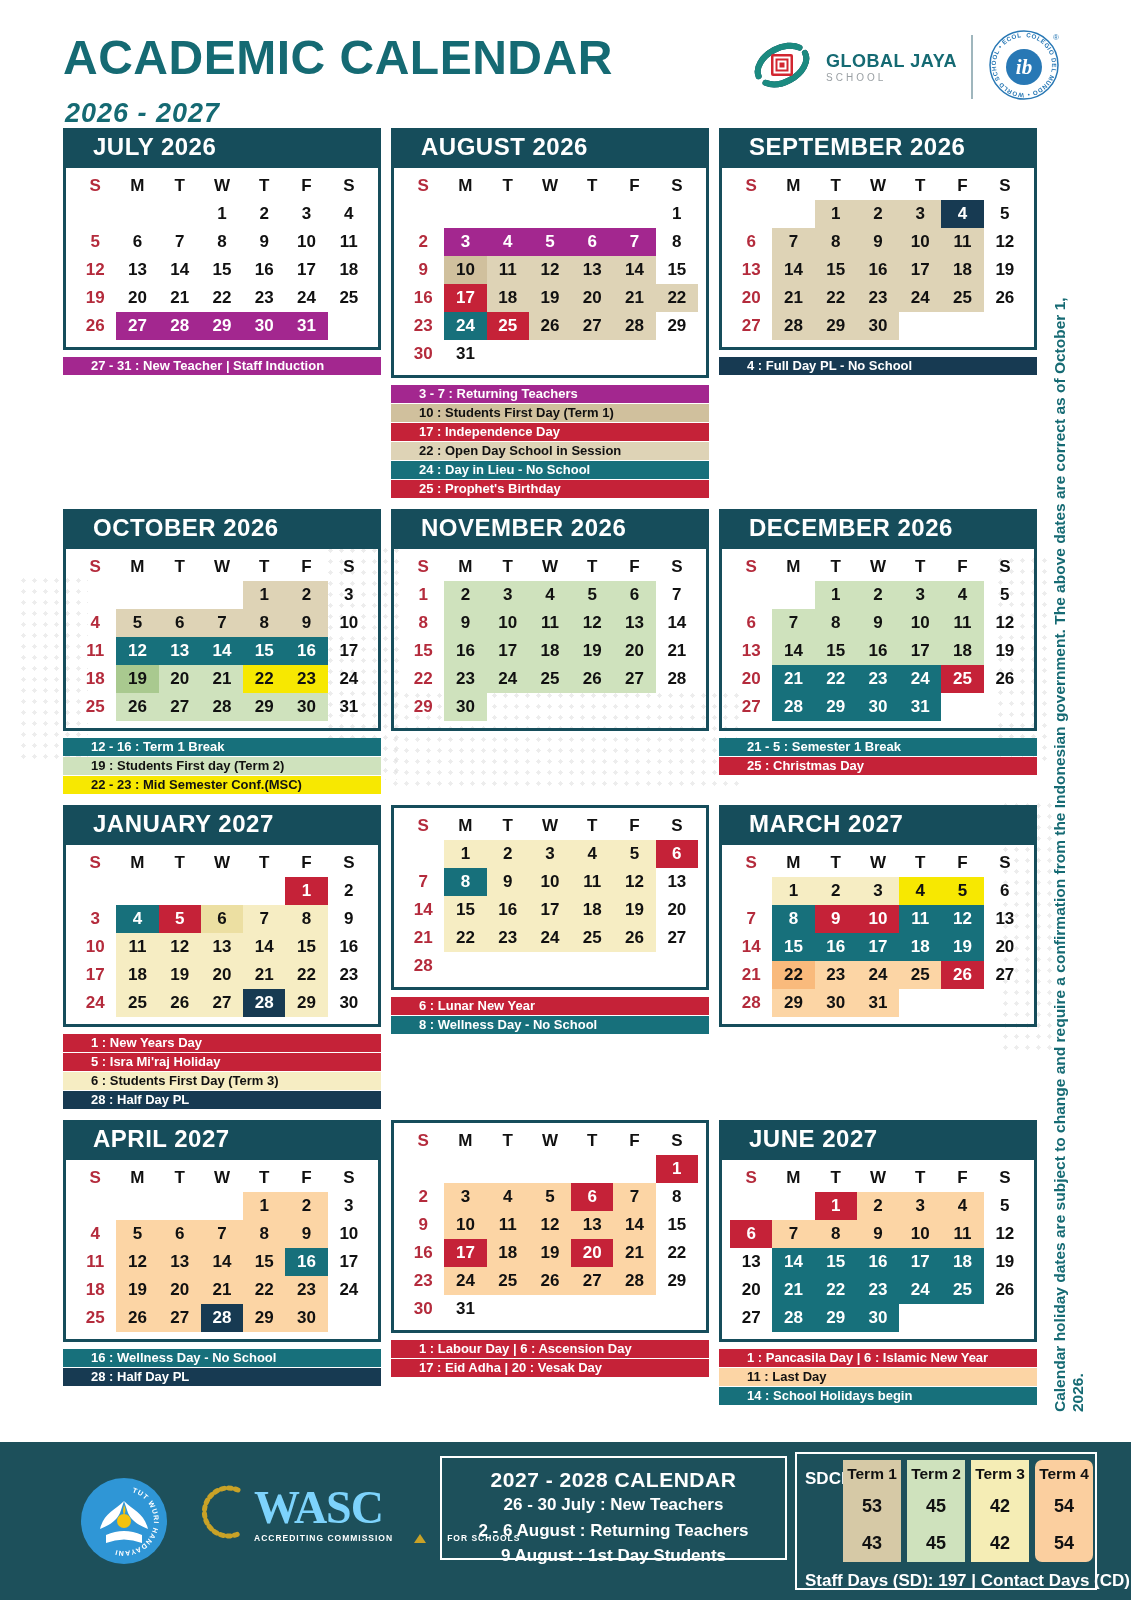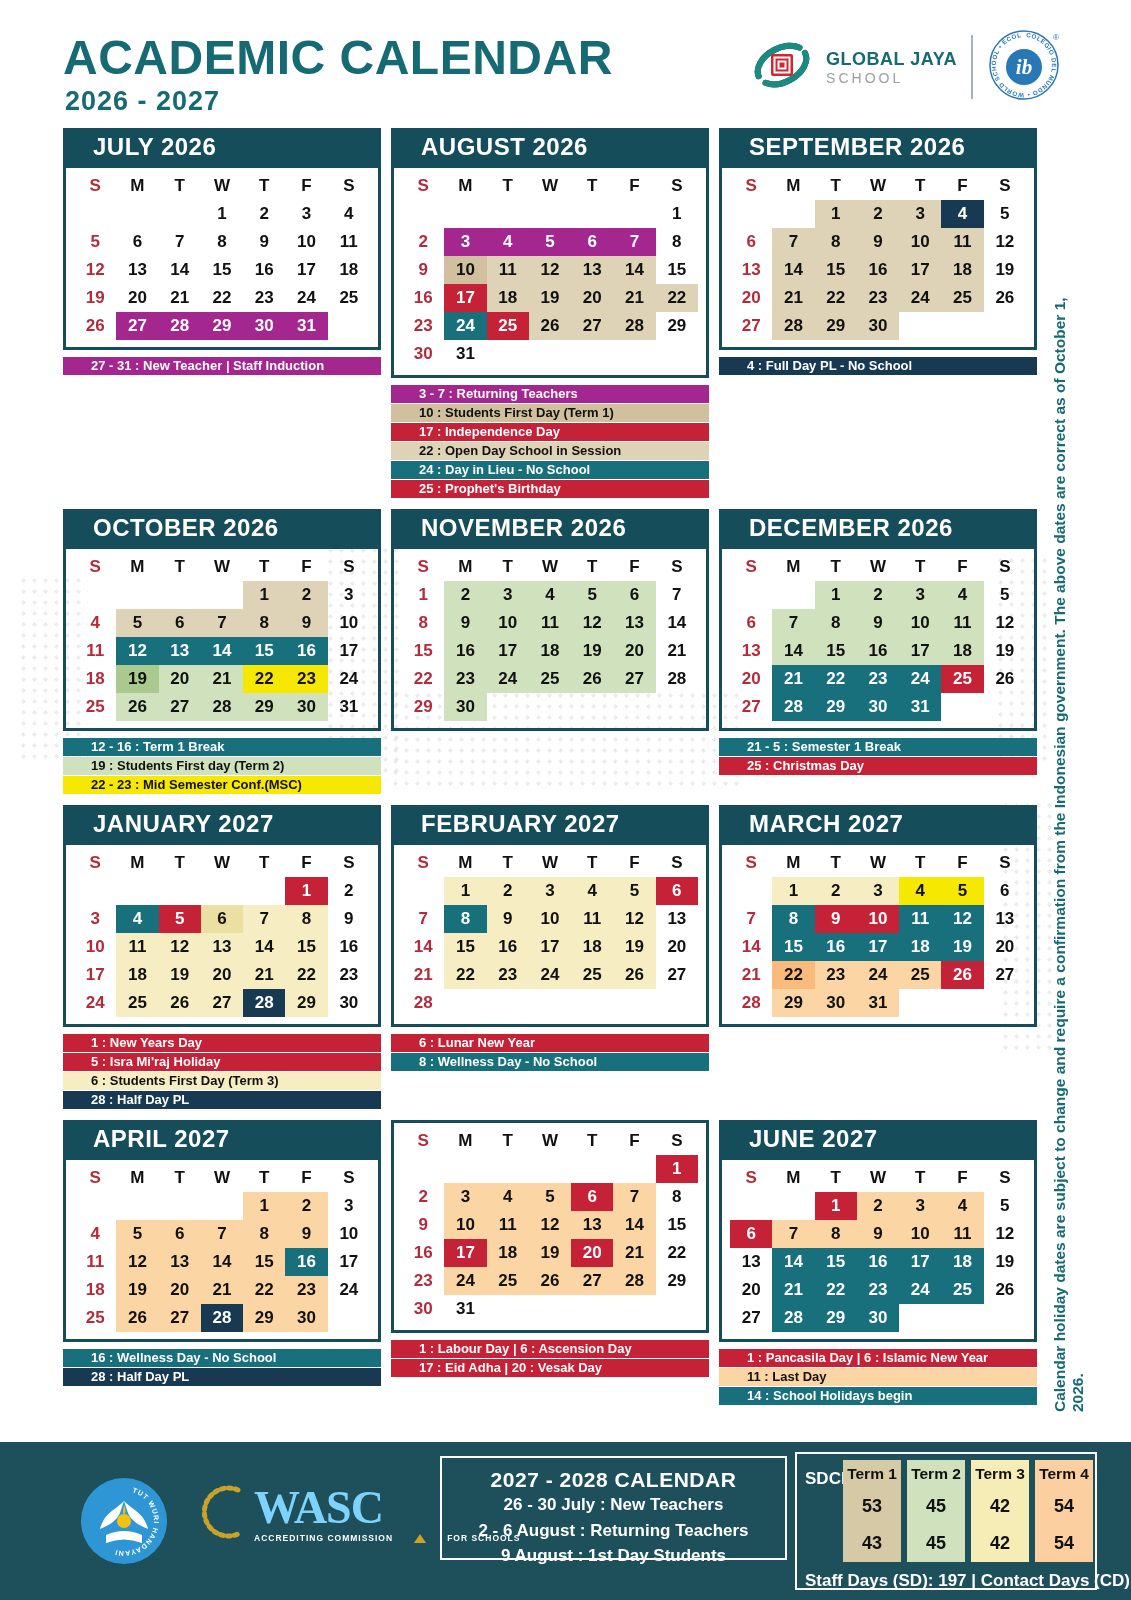--- a/index.html
+++ b/index.html
@@ -1,26 +1,26 @@
 <!DOCTYPE html>
 <html style="--c-page-accent-bg: transparent; --c-page-accent-fg: #156a73; --c-month-header-bg: #164d5b; --c-month-header-fg: #ffffff; --c-footer-bg: #1d505b; --c-footer-fg: #ffffff; --c-sun-bg: transparent; --c-sun-fg: #b42b3c; --c-purple-bg: #a3278f; --c-purple-fg: #ffffff; --c-tan-bg: #ded3b6; --c-tan-fg: #111111; --c-tan-dark-bg: #d0c09d; --c-tan-dark-fg: #111111; --c-teal-bg: #17707b; --c-teal-fg: #ffffff; --c-red-bg: #c52238; --c-red-fg: #ffffff; --c-navy-bg: #173a52; --c-navy-fg: #ffffff; --c-green-bg: #cfe2bd; --c-green-fg: #111111; --c-green-dark-bg: #a9c98f; --c-green-dark-fg: #111111; --c-yellow-bg: #f7e801; --c-yellow-fg: #111111; --c-cream-bg: #f6edc3; --c-cream-fg: #111111; --c-cream-dark-bg: #ecdfa2; --c-cream-dark-fg: #111111; --c-orange-bg: #fcd5a5; --c-orange-fg: #111111; --c-orange-dark-bg: #f9ba7c; --c-orange-dark-fg: #111111; --c-term1-bg: #d6c9a6; --c-term1-fg: #111111; --c-term2-bg: #cfe2bd; --c-term2-fg: #111111; --c-term3-bg: #f5edb5; --c-term3-fg: #111111; --c-term4-bg: #fbcf9f; --c-term4-fg: #111111; --c-ib-blue-bg: #2878b5; --c-ib-blue-fg: #ffffff; --c-gjs-red-bg: #d22630; --c-gjs-red-fg: #ffffff; --c-swirl-dark-bg: #123c50; --c-swirl-dark-fg: #ffffff; --c-swirl-teal-bg: #1b8a80; --c-swirl-teal-fg: #ffffff; --c-gold-bg: #c9a227; --c-gold-fg: #111111; --c-tut-blue-bg: #2f96d6; --c-tut-blue-fg: #ffffff;"><head>
 <meta charset="utf-8">
 <style>
   html,body{margin:0;padding:0;background:#ffffff;}
   .page{position:relative;width:1131px;height:1600px;background:#fff;overflow:hidden;
         font-family:"Liberation Sans", sans-serif;color:#111;}
   
   .hdr-title{position:absolute;left:63px;top:30px;font-size:48px;font-weight:bold;
              color:var(--c-page-accent-fg);letter-spacing:.5px;}
-  .hdr-years{position:absolute;left:65px;top:86px;font-size:27px;font-weight:bold;
-             color:var(--c-page-accent-fg);letter-spacing:1px;}
+  .hdr-years{position:absolute;left:65px;top:98px;font-size:27px;font-weight:bold;
+             color:var(--c-page-accent-fg);letter-spacing:1px;font-style:italic;}
   .hdr-logos{position:absolute;right:70px;top:28px;display:flex;align-items:center;gap:14px;}
   .gjs{display:flex;align-items:center;gap:8px;}
   .gjs-text .l1{font-size:18px;font-weight:bold;color:var(--c-page-accent-fg);letter-spacing:.5px;}
-  .gjs-text .l2{font-size:14px;color:#9aa0a4;letter-spacing:3px;}
+  .gjs-text .l2{font-size:10px;color:#9aa0a4;letter-spacing:3px;}
   .logo-sep{width:2px;height:64px;background:#9fb6bd;}
   
   .dots{position:absolute;z-index:0;opacity:.55;
         background-image:radial-gradient(#dedede 2.1px, transparent 2.2px);
         background-size:11px 11px;}
   
   .months{position:absolute;left:63px;top:128px;width:992px;display:grid;z-index:1;
           grid-template-columns:318px 318px 318px;column-gap:19px;row-gap:10px;align-items:start;gap:10px;}
   .mcard{width:318px;}
   .mhead{background:var(--c-month-header-bg);color:var(--c-month-header-fg);
@@ -44,21 +44,21 @@
   .k-green{background:var(--c-green-bg);color:var(--c-green-fg);}
   .k-green-dark{background:var(--c-green-dark-bg);color:var(--c-green-dark-fg);}
   .k-yellow{background:var(--c-yellow-bg);color:var(--c-yellow-fg);}
   .k-cream{background:var(--c-cream-bg);color:var(--c-cream-fg);}
   .k-cream-dark{background:var(--c-cream-dark-bg);color:var(--c-cream-dark-fg);}
   .k-orange{background:var(--c-orange-bg);color:var(--c-orange-fg);}
   .k-orange-dark{background:var(--c-orange-dark-bg);color:var(--c-orange-dark-fg);}
   .k-term1{background:var(--c-term1-bg);color:var(--c-term1-fg);}
   .k-term2{background:var(--c-term2-bg);color:var(--c-term2-fg);}
   .k-term3{background:var(--c-term3-bg);color:var(--c-term3-fg);}
-  .k-term4{background:var(--c-term4-bg);color:var(--c-term4-fg);}
+  .k-term4{background:var(--c-term4-bg);color:var(--c-term4-fg);border-radius:7px;}
   
   .side-note{position:absolute;right:44px;top:272px;height:1140px;z-index:1;
              writing-mode:vertical-rl;transform:rotate(180deg);
              color:var(--c-page-accent-fg);font-size:15.5px;font-weight:bold;
              display:flex;align-items:center;}
   
   .footer{position:absolute;left:0;top:1442px;width:1131px;height:158px;
           background:var(--c-footer-bg);color:var(--c-footer-fg);z-index:2;}
   .tut-logo{position:absolute;left:80px;top:35px;}
   .wasc{position:absolute;left:200px;top:42px;display:flex;align-items:center;gap:4px;}
@@ -506,21 +506,20 @@
           </div>
         </div>
         <div class="legends">
           <div class="lbar k-red">1 : New Years Day</div>
           <div class="lbar k-red">5 : Isra Mi'raj Holiday</div>
           <div class="lbar k-cream">6 : Students First Day (Term 3)</div>
           <div class="lbar k-navy">28 : Half Day PL</div>
         </div>
       </div>
       <div class="mcard">
-        <div class="mhead">FEBRUARY 2027</div>
         <div class="mbody">
           <div class="dgrid">
             <div class="dow k-sun">S</div>
             <div class="dow">M</div>
             <div class="dow">T</div>
             <div class="dow">W</div>
             <div class="dow">T</div>
             <div class="dow">F</div>
             <div class="dow">S</div>
             <div class="day"></div>

